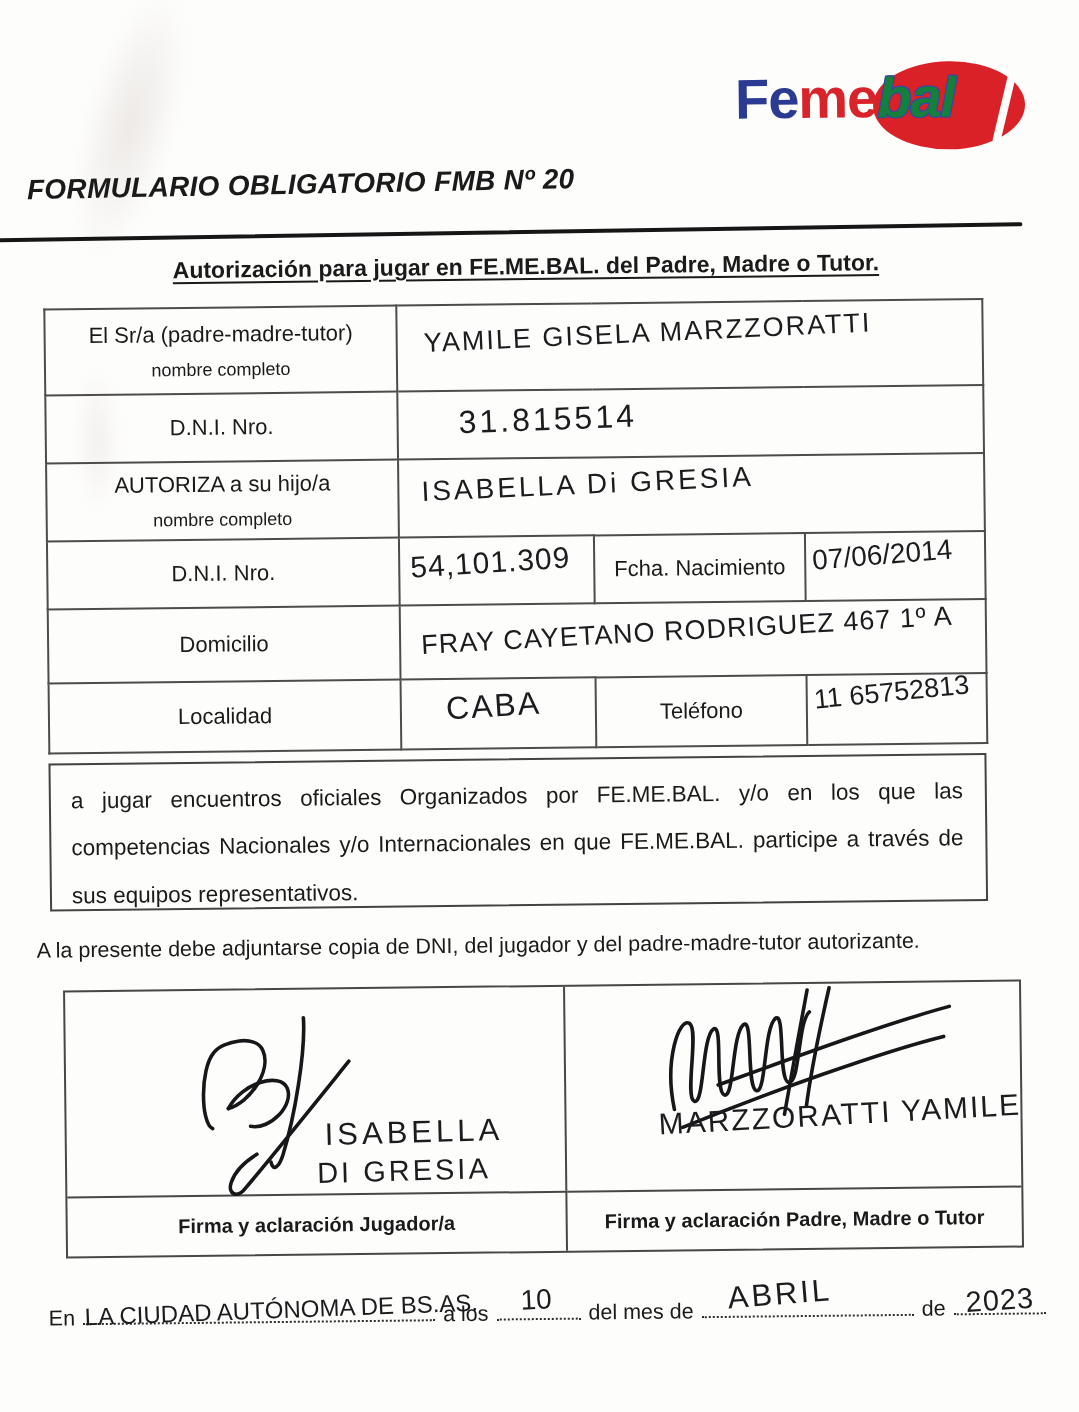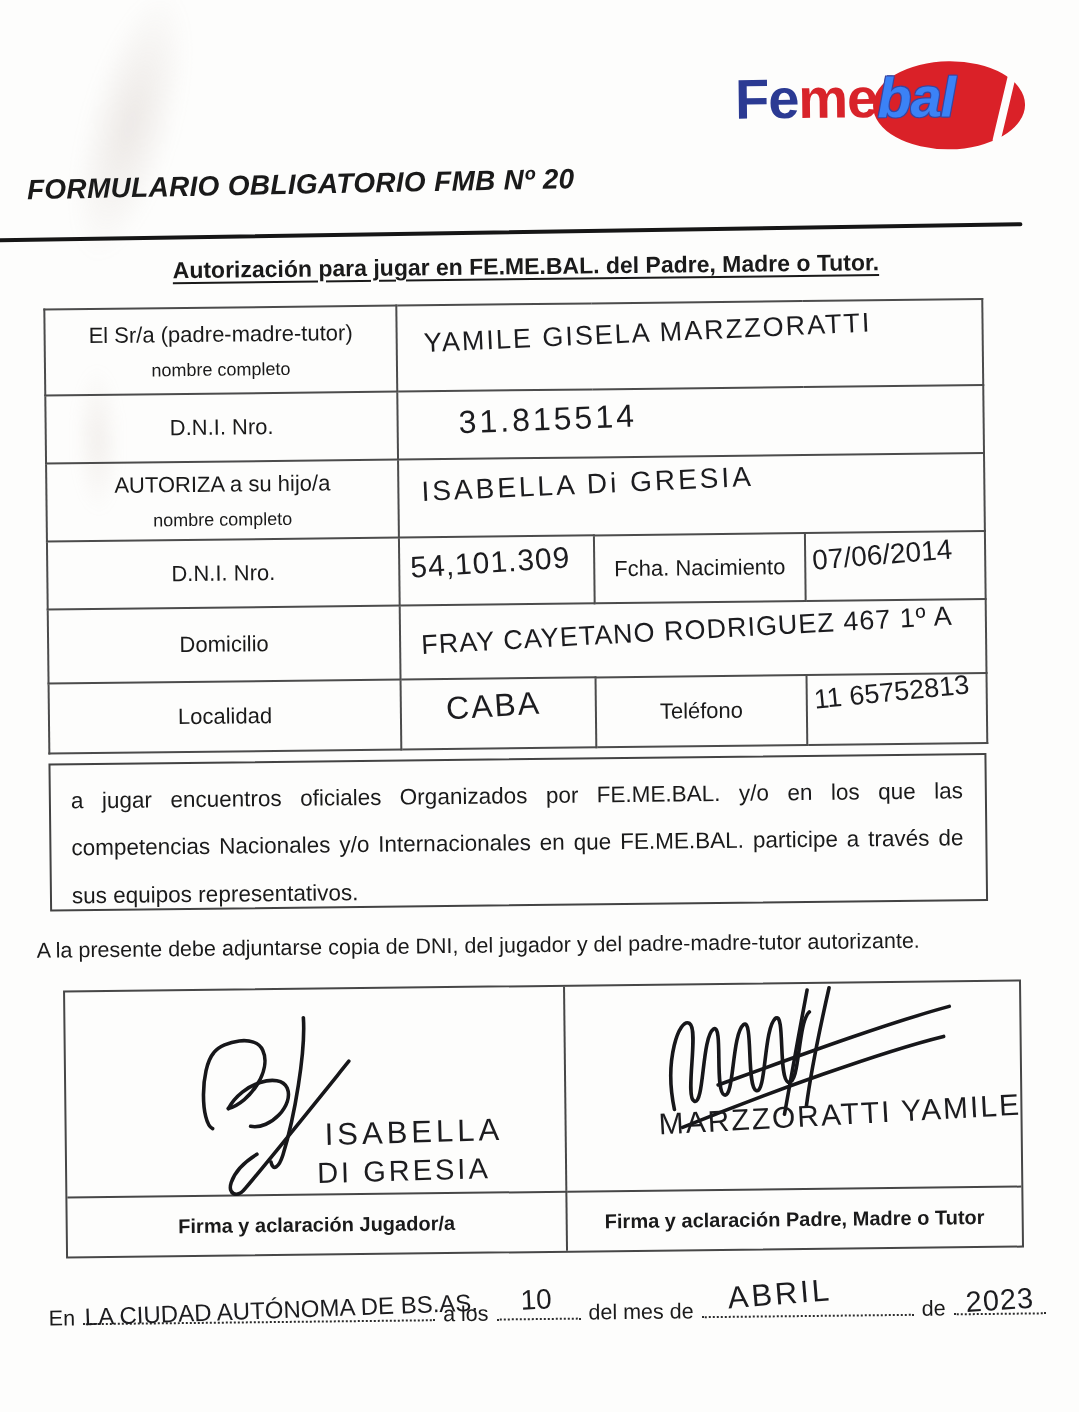--- a/index.html
+++ b/index.html
@@ -23,21 +23,21 @@
     filter:blur(6px);}
 
   
   .logo{position:absolute;left:742px;top:64px;width:292px;height:96px;}
   .logo .oval{position:absolute;right:2px;top:2px;width:152px;height:88px;
     background:#da2128;border-radius:50%;}
   .logo .word{position:absolute;left:0;top:10px;font-size:56px;font-weight:700;
     letter-spacing:-1px;line-height:1;white-space:nowrap;}
   .logo .fe{color:#2b3a93;}
   .logo .me{color:#d8232a;}
-  .logo .bal{color:#3b82f6;font-style:italic;
+  .logo .bal{color:#15803d;font-style:italic;
     text-shadow:0 0 1px #3a46a0, 1px 1px 0 #3a46a0, -1px -1px 0 #3a46a0, 1px -1px 0 #3a46a0, -1px 1px 0 #3a46a0;}
   .logo .slash{position:absolute;right:18px;top:6px;width:8px;height:80px;background:#fdfdfc;
     transform:rotate(14deg);border-radius:4px;}
 
   .title{position:absolute;left:33px;top:166px;font-size:28px;font-weight:700;
     font-style:italic;letter-spacing:0.3px;transform:rotate(-0.5deg);}
 
   .rule{position:absolute;left:-6px;top:230px;width:1034px;height:4px;background:#161616;
     border-radius:3px;transform:rotate(-0.25deg);}
 

